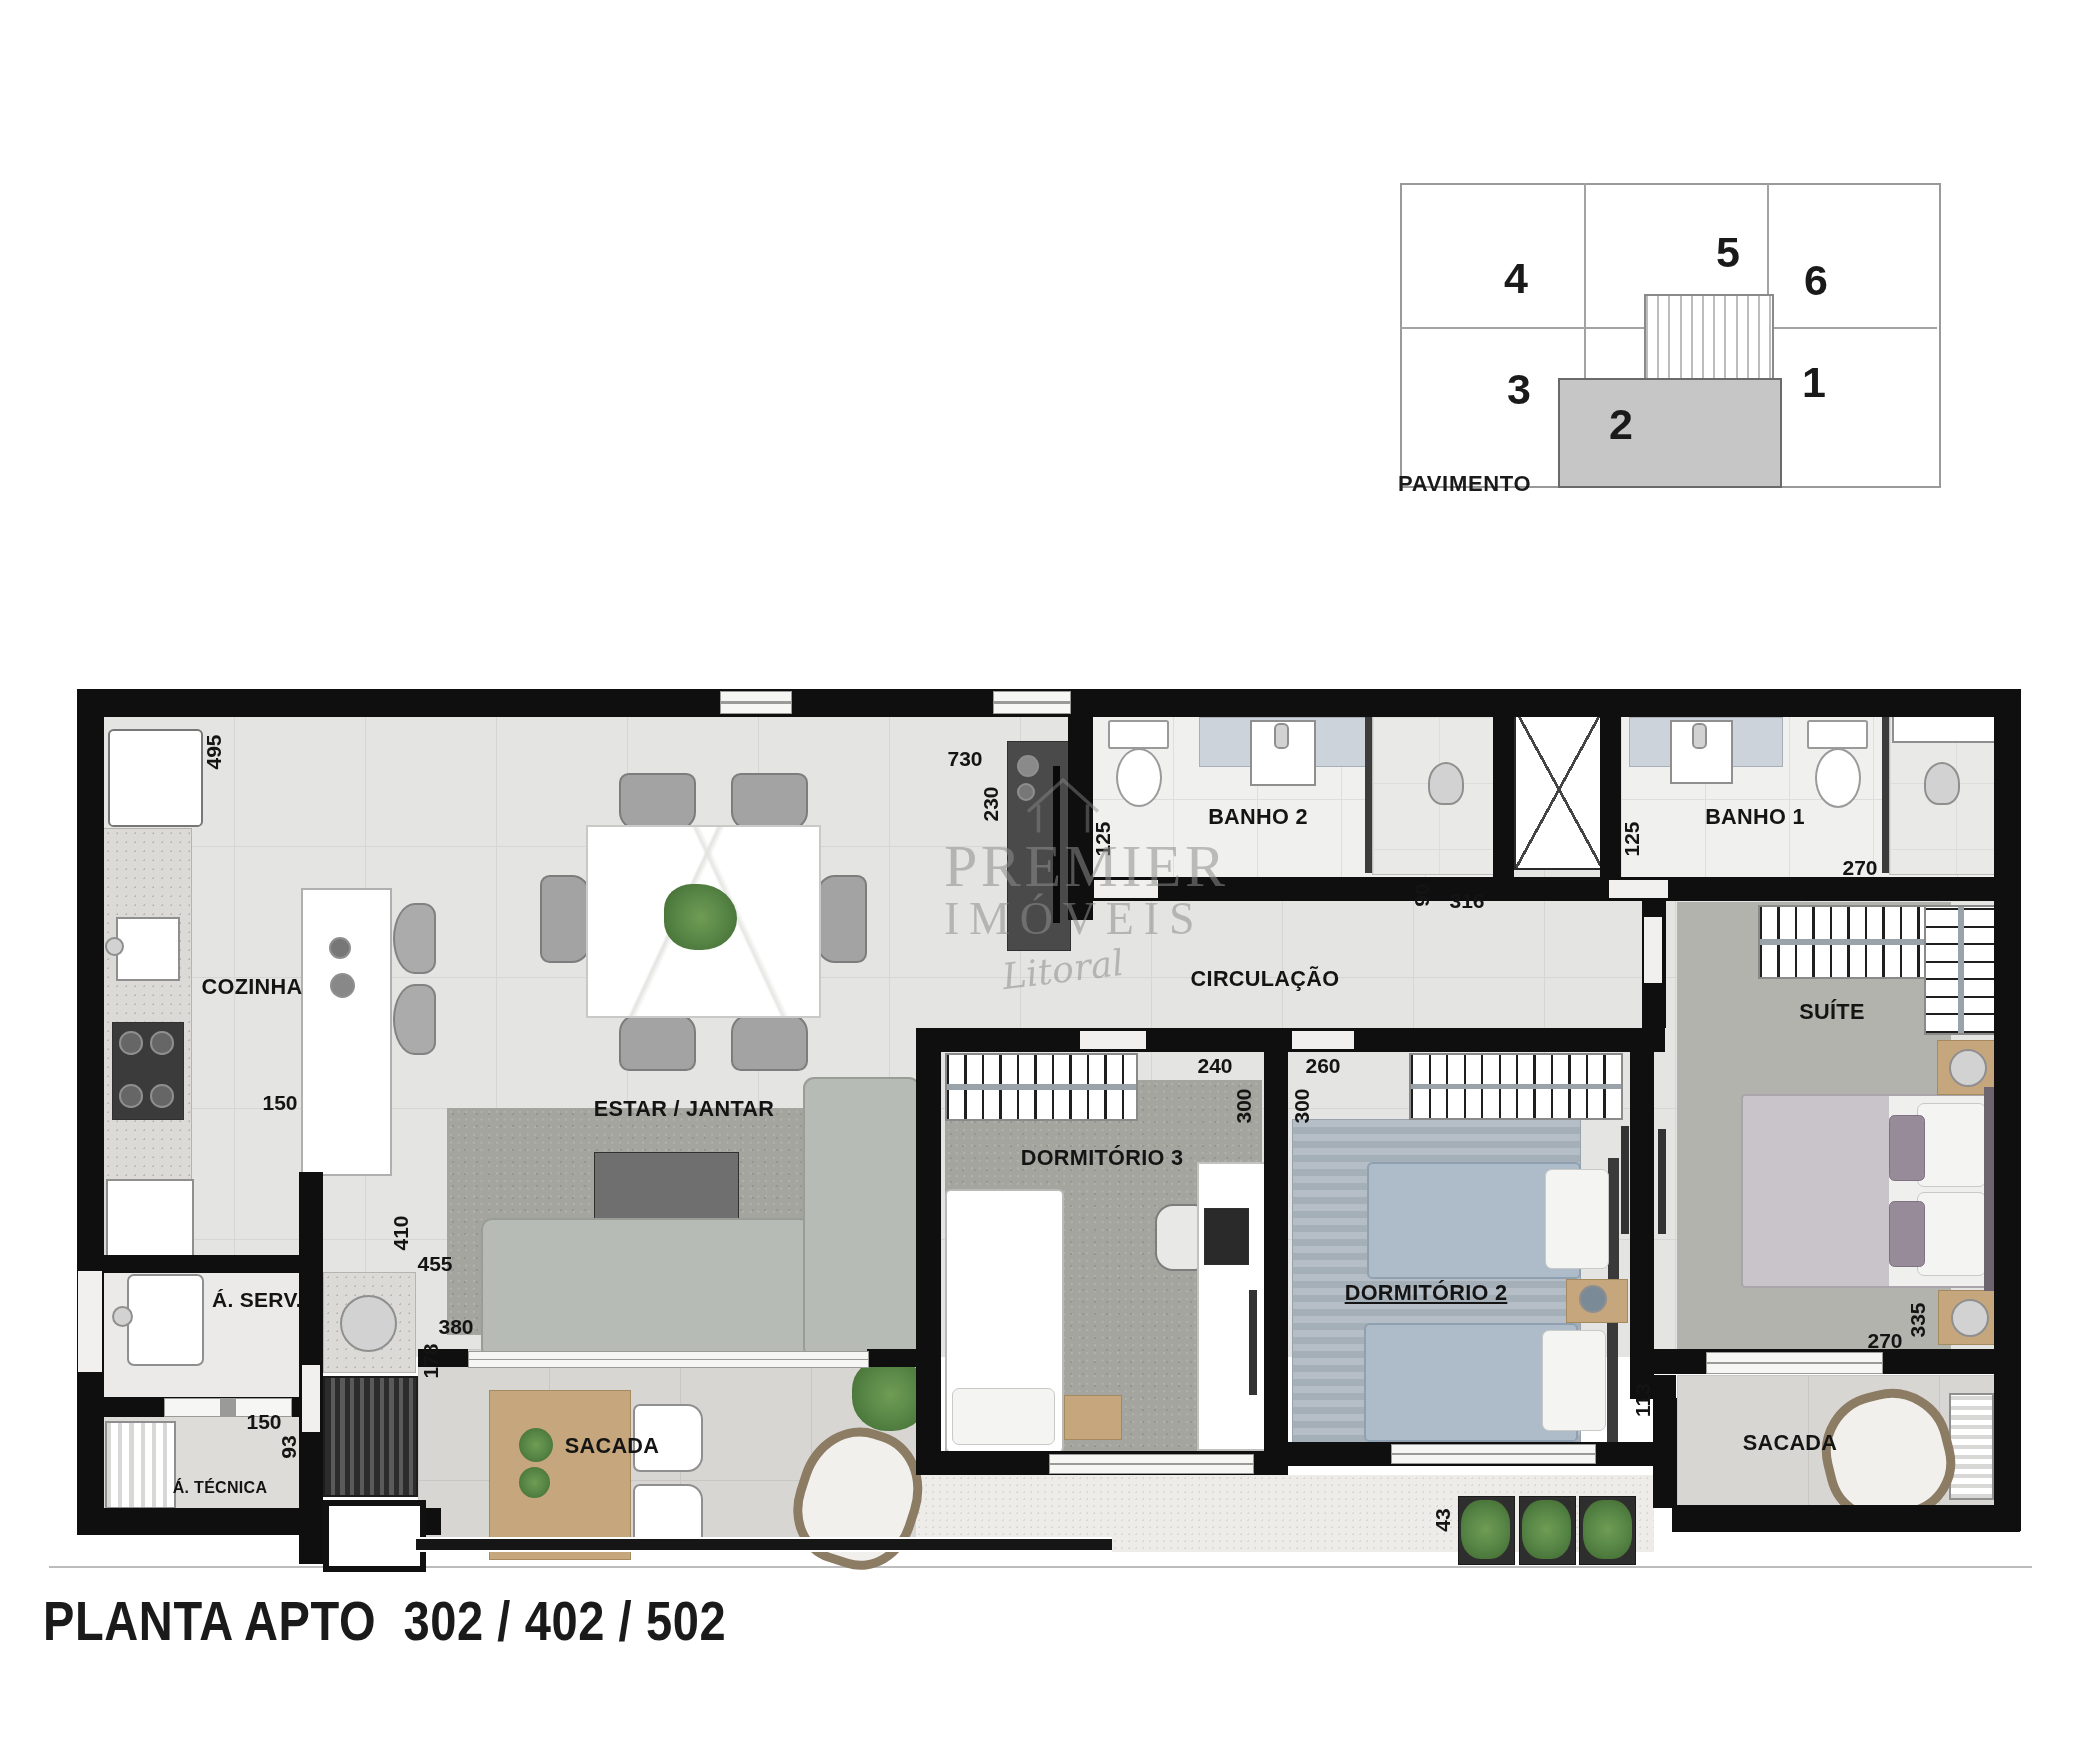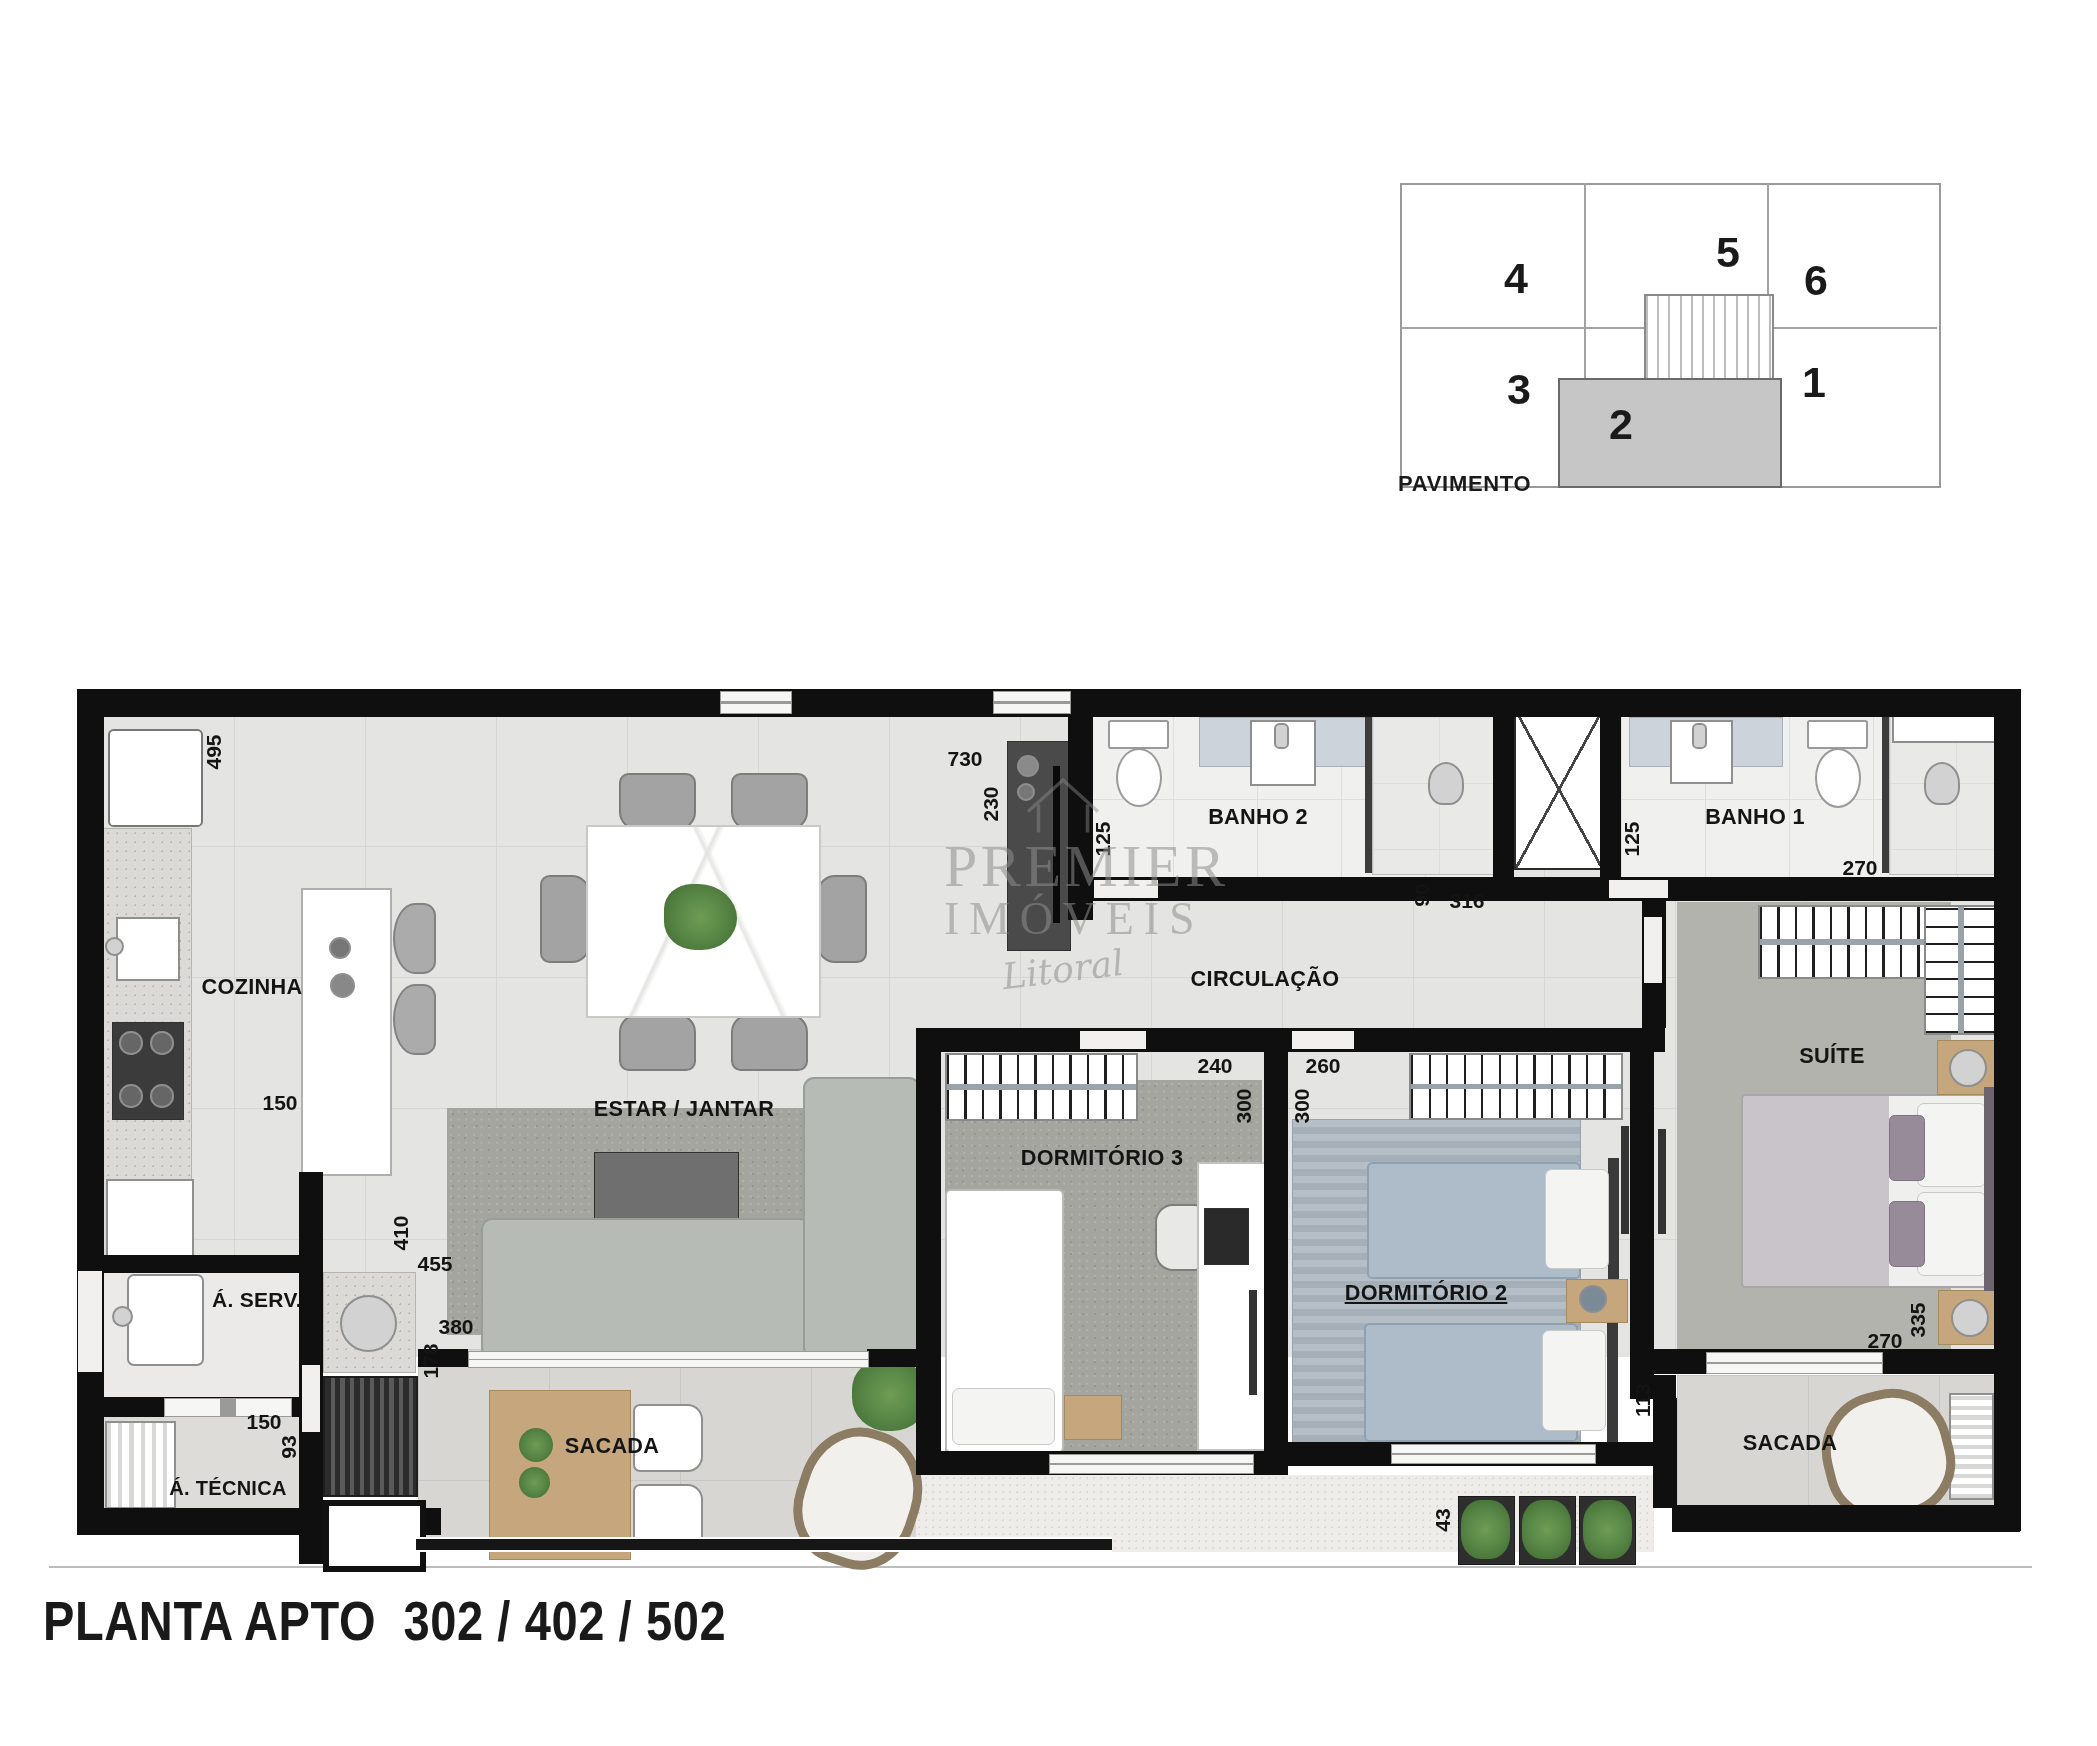--- a/index.html
+++ b/index.html
@@ -275,27 +275,27 @@
   <div class="gap" style="left:302px;top:1365px;width:18px;height:67px;"></div>
 
   <div class="abs" style="left:416px;top:1537px;width:696px;height:11.2px;background:#161616;border-top:2.8px solid #fff;border-bottom:2.8px solid #fff;z-index:42;"></div>
   <div class="abs" style="left:49px;top:1566px;width:1983px;height:2.1px;background:#bcbcbc;z-index:5;"></div>
 
   <div class="lbl" style="left:252px;top:987px;">COZINHA</div>
   <div class="lbl" style="left:684px;top:1109px;">ESTAR / JANTAR</div>
   <div class="lbl" style="left:1258px;top:817px;">BANHO 2</div>
   <div class="lbl" style="left:1755px;top:817px;">BANHO 1</div>
   <div class="lbl" style="left:1265px;top:979px;">CIRCULAÇÃO</div>
-  <div class="lbl" style="left:1832px;top:1012px;margin-top:44px;">SUÍTE</div>
+  <div class="lbl" style="left:1832px;top:1012px;">SUÍTE</div>
   <div class="lbl" style="left:1102px;top:1158px;">DORMITÓRIO 3</div>
   <div class="lbl" style="left:1426px;top:1293px;text-decoration:underline;">DORMITÓRIO 2</div>
   <div class="lbl" style="left:612px;top:1446px;">SACADA</div>
   <div class="lbl" style="left:1790px;top:1443px;">SACADA</div>
   <div class="lbl" style="left:257px;top:1300px;font-size:21px;">Á. SERV.</div>
-  <div class="lbl" style="left:228px;top:1488px;font-size:20px;text-align:right;">Á. TÉCNICA</div>
+  <div class="lbl" style="left:220px;top:1488px;font-size:16px;text-align:right;">Á. TÉCNICA</div>
 
   <div class="dim v" style="left:214px;top:752px;">495</div>
   <div class="dim" style="left:280px;top:1103px;">150</div>
   <div class="dim" style="left:965px;top:759px;">730</div>
   <div class="dim v" style="left:991px;top:804px;">230</div>
   <div class="dim v" style="left:1103px;top:839px;">125</div>
   <div class="dim" style="left:1467px;top:853px;margin-top:48px;">316</div>
   <div class="dim v" style="left:1422px;top:895px;">90</div>
   <div class="dim v" style="left:1632px;top:839px;">125</div>
   <div class="dim" style="left:1860px;top:868px;">270</div>

